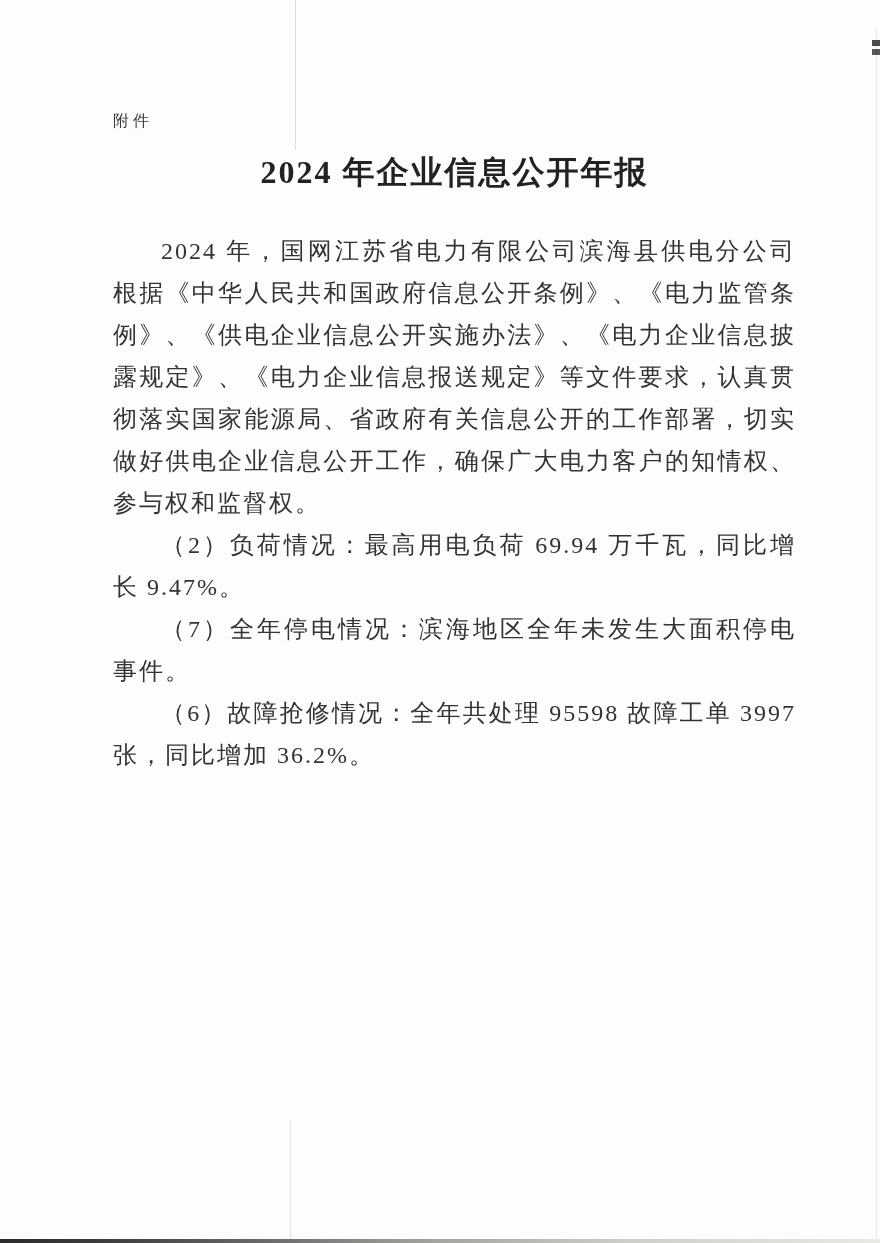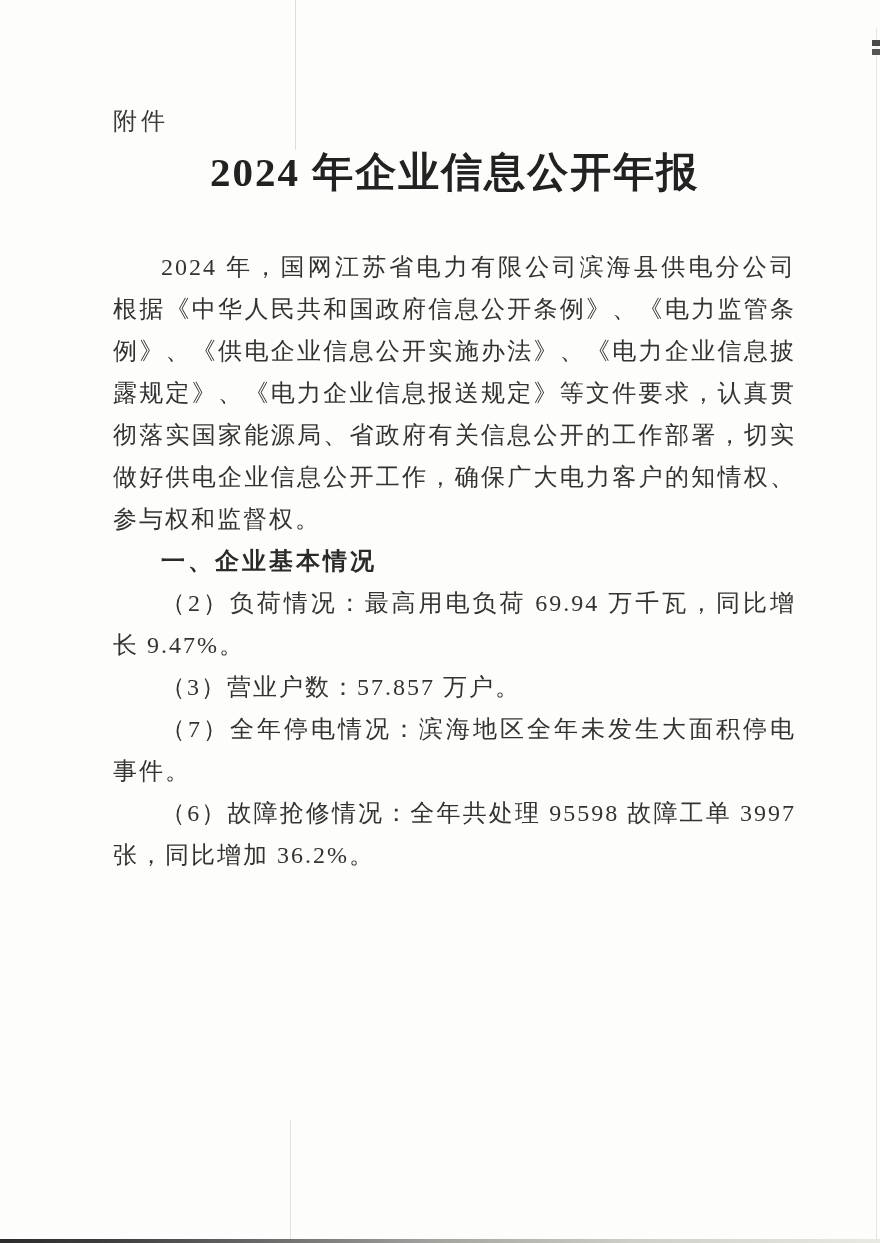--- a/index.html
+++ b/index.html
@@ -17,36 +17,36 @@
     font-family: "Liberation Serif", "DejaVu Serif", serif;
   }
   .content {
     position: absolute;
     left: 113px;
     top: 0;
     width: 683px;
   }
   .attachment-label {
     margin-top: 104px;
-    font-size: 24px;
+    font-size: 16px;
     line-height: 34px;
     letter-spacing: 4px;
     color: #3a3a3a;
   }
   .doc-title {
     margin-top: 12px;
     text-align: center;
-    font-size: 41px;
+    font-size: 32px;
     line-height: 44px;
     font-weight: bold;
     letter-spacing: 2px;
     color: #222222;
   }
   .body-text {
-    margin-top: 52px;
+    margin-top: 36px;
   }
   .body-text p {
     margin: 0;
     font-size: 24px;
     line-height: 42px;
     letter-spacing: 2px;
     text-align: justify;
     text-indent: 2em;
     color: #333333;
   }
@@ -123,26 +123,24 @@
   <div class="content">
 
     <div class="attachment-label">附件</div>
 
     <div class="doc-title">2024 年企业信息公开年报</div>
 
     <div class="body-text">
 
       <p>2024 年，国网江苏省电力有限公司滨海县供电分公司根据《中华人民共和国政府信息公开条例》、《电力监管条例》、《供电企业信息公开实施办法》、《电力企业信息披露规定》、《电力企业信息报送规定》等文件要求，认真贯彻落实国家能源局、省政府有关信息公开的工作部署，切实做好供电企业信息公开工作，确保广大电力客户的知情权、参与权和监督权。</p>
 
-      <p class="section-heading">一、企业基本情况</p>
 
 
       <p>（2）负荷情况：最高用电负荷 69.94 万千瓦，同比增长 9.47%。</p>
 
-      <p>（3）营业户数：57.857 万户。</p>
 
       <p>（7）全年停电情况：滨海地区全年未发生大面积停电事件。</p>
 
 
       <p>（6）故障抢修情况：全年共处理 95598 故障工单 3997 张，同比增加 36.2%。</p>
 
     </div>
   </div>
 </div>
 

